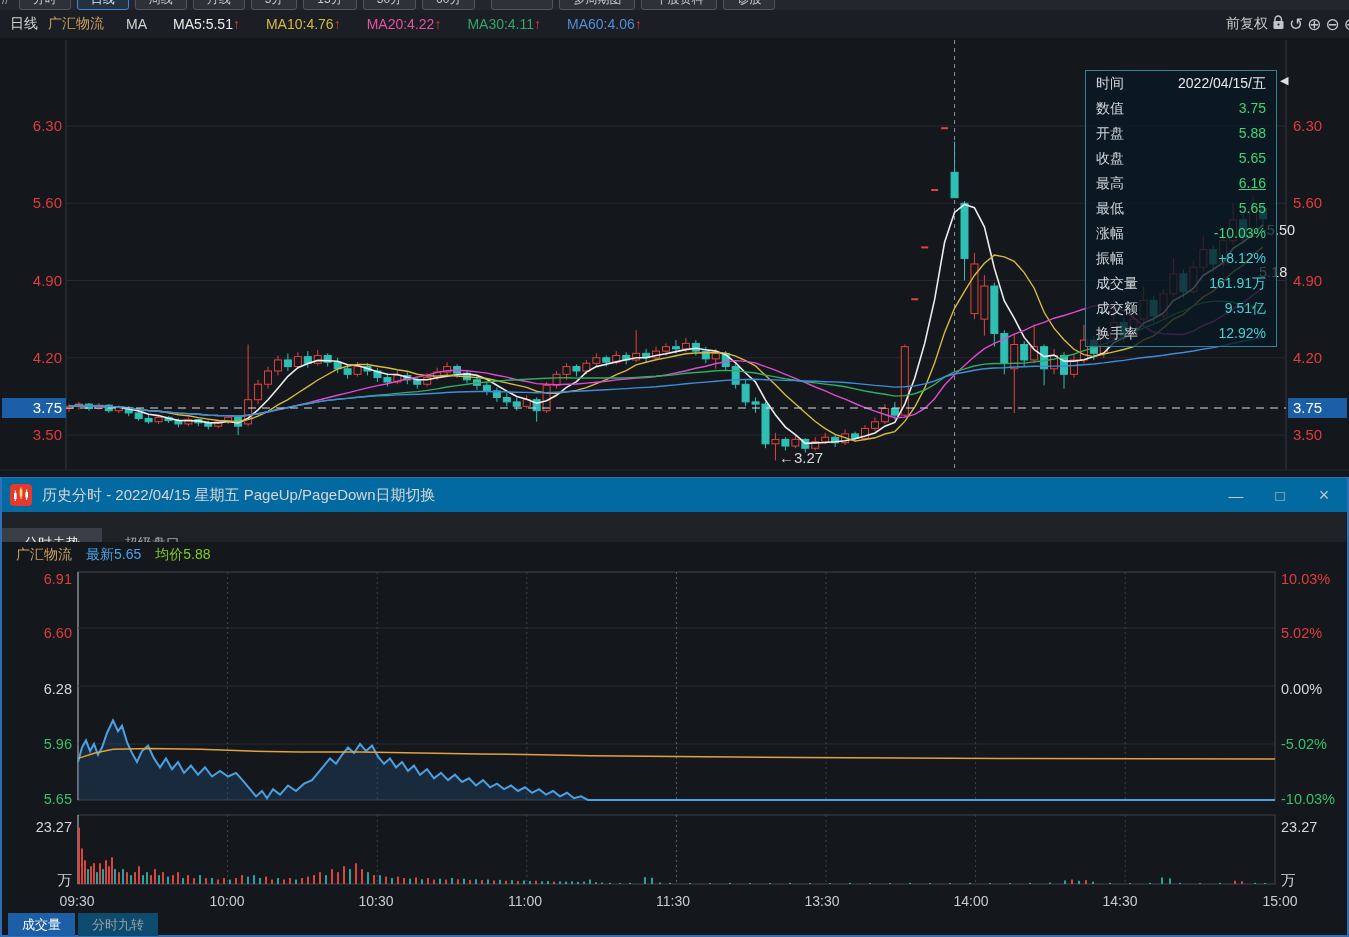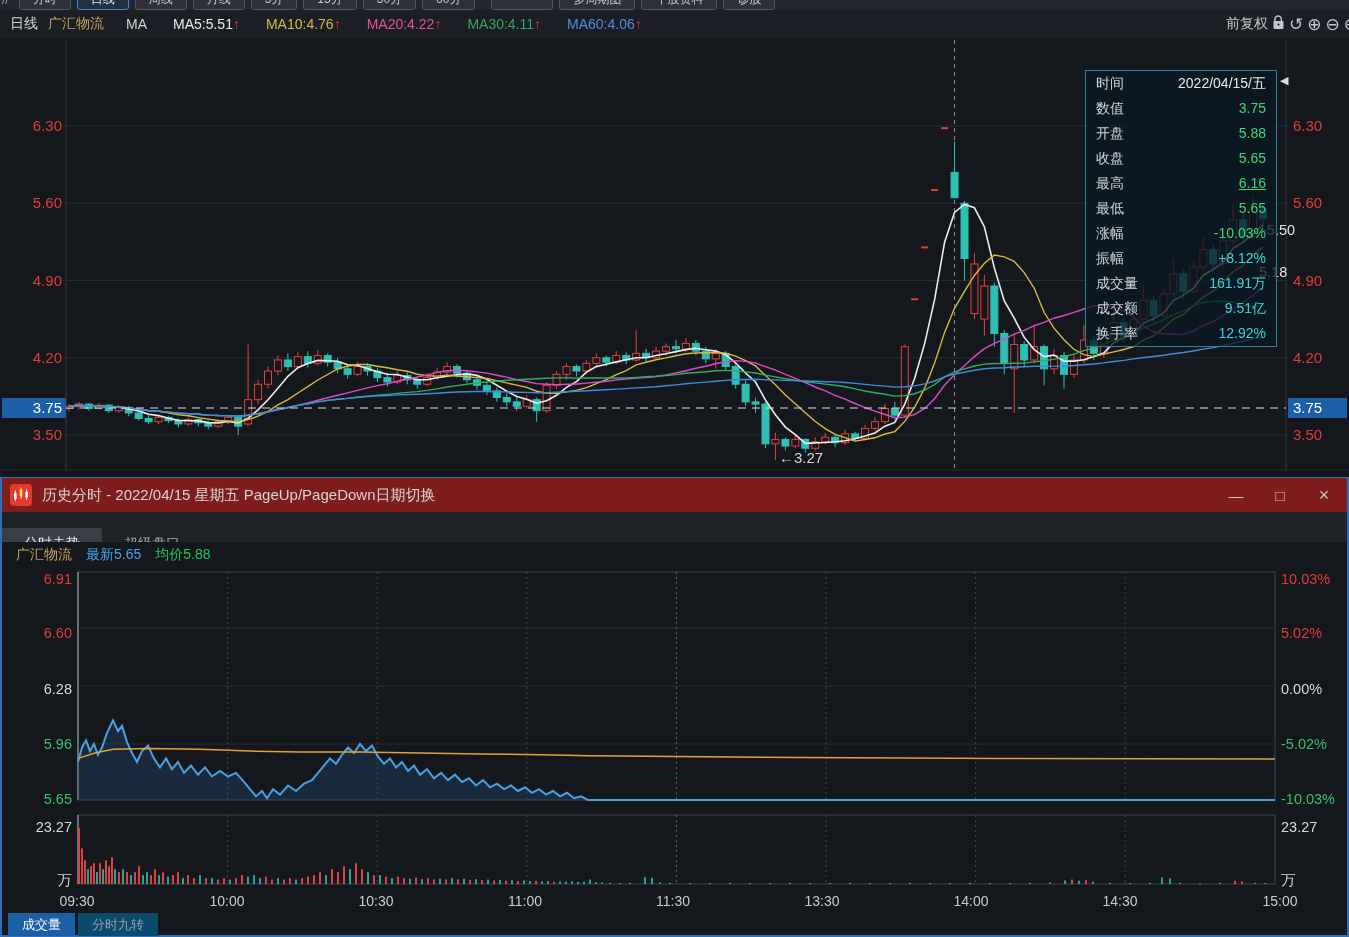--- a/index.html
+++ b/index.html
@@ -24,21 +24,21 @@
   
   #chart-svg{position:absolute;left:0;top:0;z-index:3;pointer-events:none;}
   
   #tooltip{position:absolute;z-index:5;border:1px solid #2f8296;background:rgba(10,24,34,0.78);margin-top:10px;}
   .tt-row{display:flex;justify-content:space-between;padding:0 10px;font-size:14px;line-height:25px;height:25px;}
   .tt-label{color:#d0d4d8;}
   #tt-arrow{position:absolute;z-index:5;color:#e0e0e0;font-size:11px;}
   
   #hist-window{position:absolute;left:0;top:477px;width:1349px;height:460px;box-sizing:border-box;
                border:2px solid #2e6fb7;border-top-width:1px;z-index:2;background:transparent;}
-  #titlebar{position:absolute;left:0;top:0;width:100%;height:34px;background:#7f1d1d;display:flex;align-items:center;}
+  #titlebar{position:absolute;left:0;top:0;width:100%;height:34px;background:#0369a1;display:flex;align-items:center;}
   #app-icon{width:22px;height:22px;margin-left:8px;}
   #win-title{margin-left:10px;font-size:15px;color:#d6d6d6;}
   #win-controls{margin-left:auto;display:flex;align-items:center;gap:26px;padding-right:14px;color:#c5c5c5;}
   .wc-btn{width:18px;text-align:center;font-size:15px;}
   #tab-row{position:absolute;left:0;top:34px;width:100%;height:30px;background:#1e2126;display:flex;align-items:flex-end;}
   .h-tab{height:14px;line-height:30px;padding:0 22px;font-size:14px;color:#a8acb2;}
   .h-tab.active{background:#3a3f47;color:#ececec;}
   #info-row{position:absolute;left:0;top:64px;width:100%;height:26px;background:#14171c;display:flex;
             align-items:center;font-size:14px;}
   #info-row span{margin-left:14px;white-space:nowrap;}
@@ -114,21 +114,21 @@
         <span class="wc-btn" style="font-size:18px">×</span>
       </div>
     </div>
     <div id="tab-row">
         <div class="h-tab active">分时走势</div>
         <div class="h-tab">超级盘口</div>
       </div>
     <div id="info-row">
       <span id="info-stock" style="color: rgb(200, 161, 95);">广汇物流</span>
       <span id="info-latest" style="color: rgb(74, 163, 232);">最新5.65</span>
-      <span id="info-avg" style="color: #22c55e;">均价5.88</span>
+      <span id="info-avg" style="color: #84cc16;">均价5.88</span>
     </div>
 
     <div style="position:absolute;left:0;top:91px;width:1345px;height:340px;"></div>
   </div>
 
   <svg id="chart-svg" width="1349" height="937">
       <line x1="66" x2="1286" y1="126" y2="126" stroke="#262a31" stroke-width="1"></line>
       <line x1="66" x2="1286" y1="203.25000000000003" y2="203.25000000000003" stroke="#262a31" stroke-width="1"></line>
       <line x1="66" x2="1286" y1="280.49999999999994" y2="280.49999999999994" stroke="#262a31" stroke-width="1"></line>
       <line x1="66" x2="1286" y1="357.75" y2="357.75" stroke="#262a31" stroke-width="1"></line>

